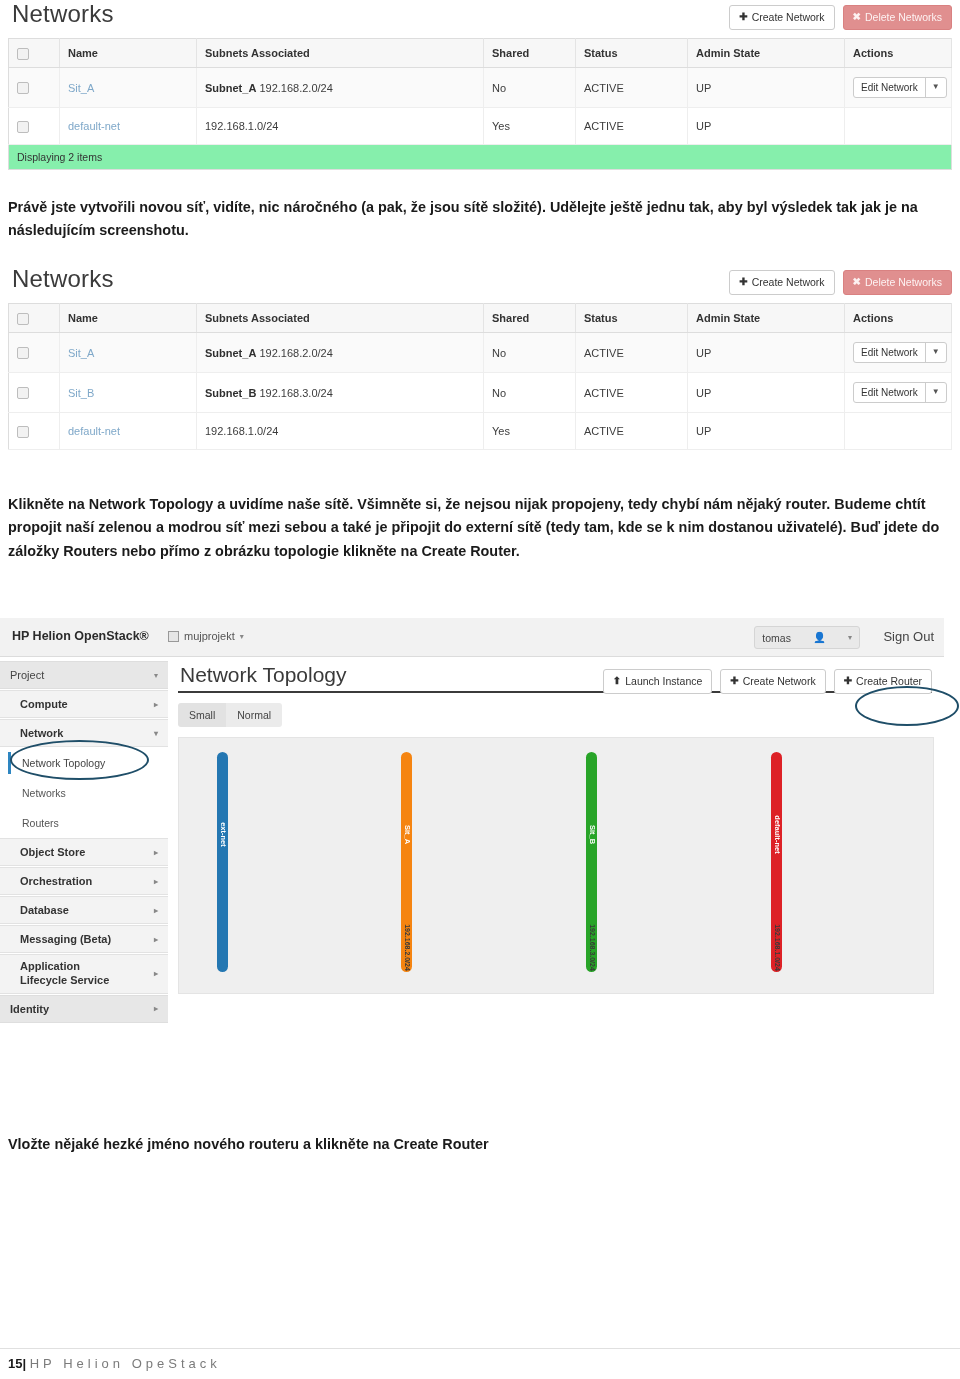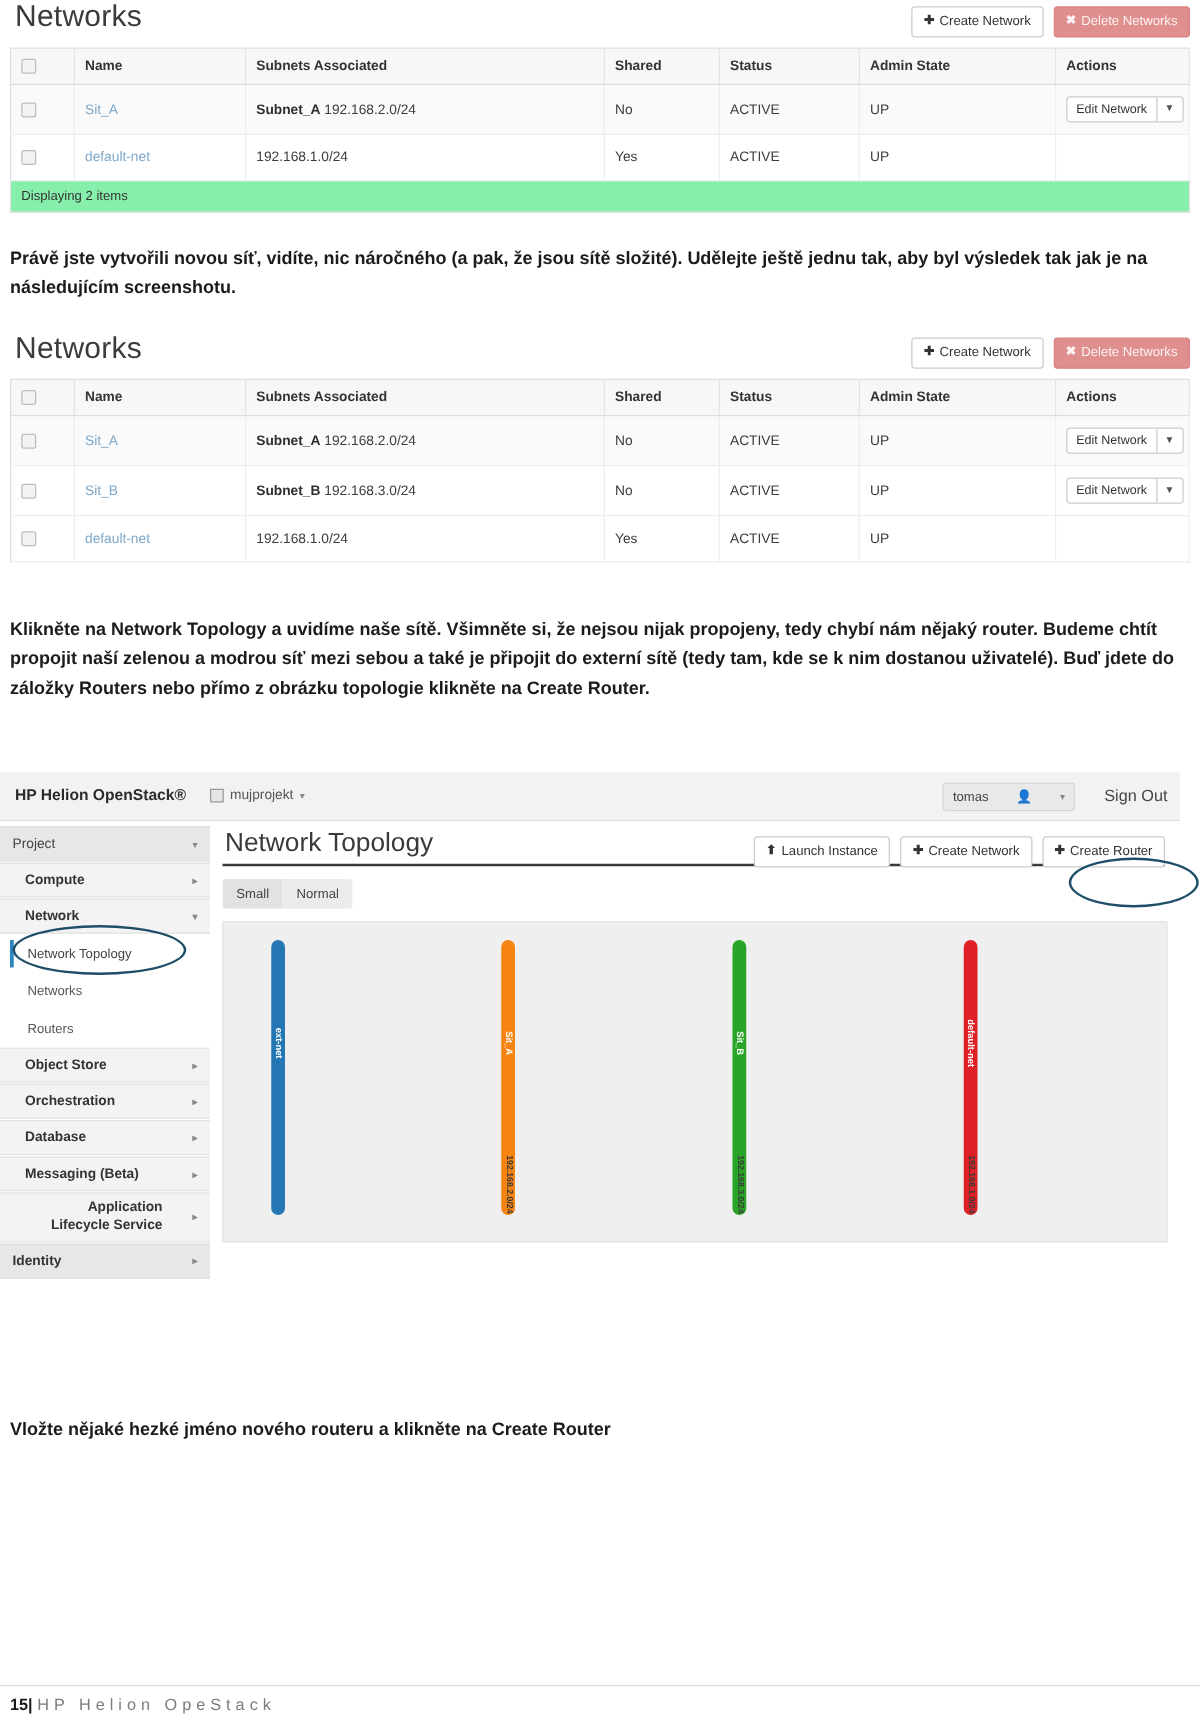--- a/index.html
+++ b/index.html
@@ -382,21 +382,21 @@
       </div>
       <div class="side-sub">
         <span>Database</span>
         <span class="caret-r">▸</span>
       </div>
       <div class="side-sub">
         <span>Messaging (Beta)</span>
         <span class="caret-r">▸</span>
       </div>
       <div class="side-sub" style="padding-top:5px;padding-bottom:5px;">
-        <span style="max-width:110px;line-height:1.25;text-align:right;">Application Lifecycle Service</span>
+        <span style="max-width:110px;line-height:1.25;">Application Lifecycle Service</span>
         <span class="caret-r">▸</span>
       </div>
       <div class="side-sec top" style="font-weight:bold;color:#333;">
         <span>Identity</span>
         <span class="caret-r">▸</span>
       </div>
     </div>
 
     <div class="os-main">
       <div class="os-h1">Network Topology</div>

